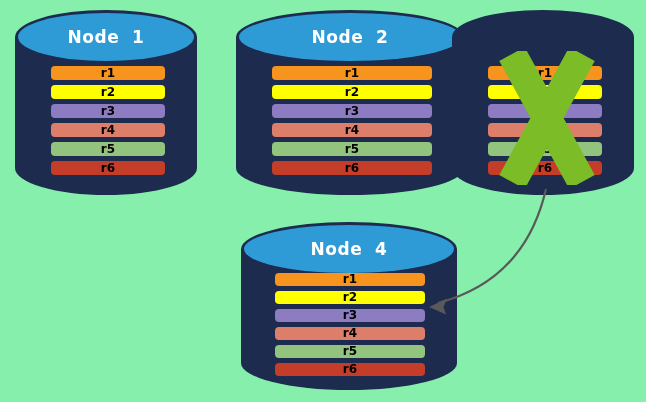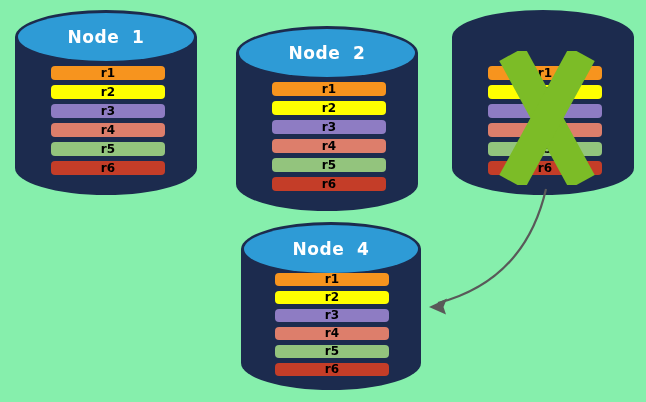--- a/index.html
+++ b/index.html
@@ -2,23 +2,23 @@
 <html><head>
 <meta charset="utf-8">
 <style>
   html,body{margin:0;padding:0;background:#fff;}
   .canvas{
     position:relative;width:646px;height:402px;overflow:hidden;
     font-family:"DejaVu Sans","Liberation Sans",sans-serif;
   }
   .node{position:absolute;width:182px;height:185px;}
   .node.n1{left:15px;top:10px;}
-  .node.n2{left:236px;top:26px;}
+  .node.n2{left:236px;top:10px;padding-left:46px;}
   .node.n3{left:452px;top:10px;}
-  .node.n4{left:241px;top:222px;width:180px;height:168px;}
+  .node.n4{left:241px;top:222px;width:180px;height:168px;padding-left:36px;}
   .cyl-body{
     position:absolute;left:0;top:0;right:0;bottom:0;
     border-radius:50% / 27px;
   }
   .cyl-top{
     position:absolute;left:3px;right:3px;top:3px;height:48px;
     border-radius:50%;
     display:flex;align-items:center;justify-content:center;
   }
   .node-title{

